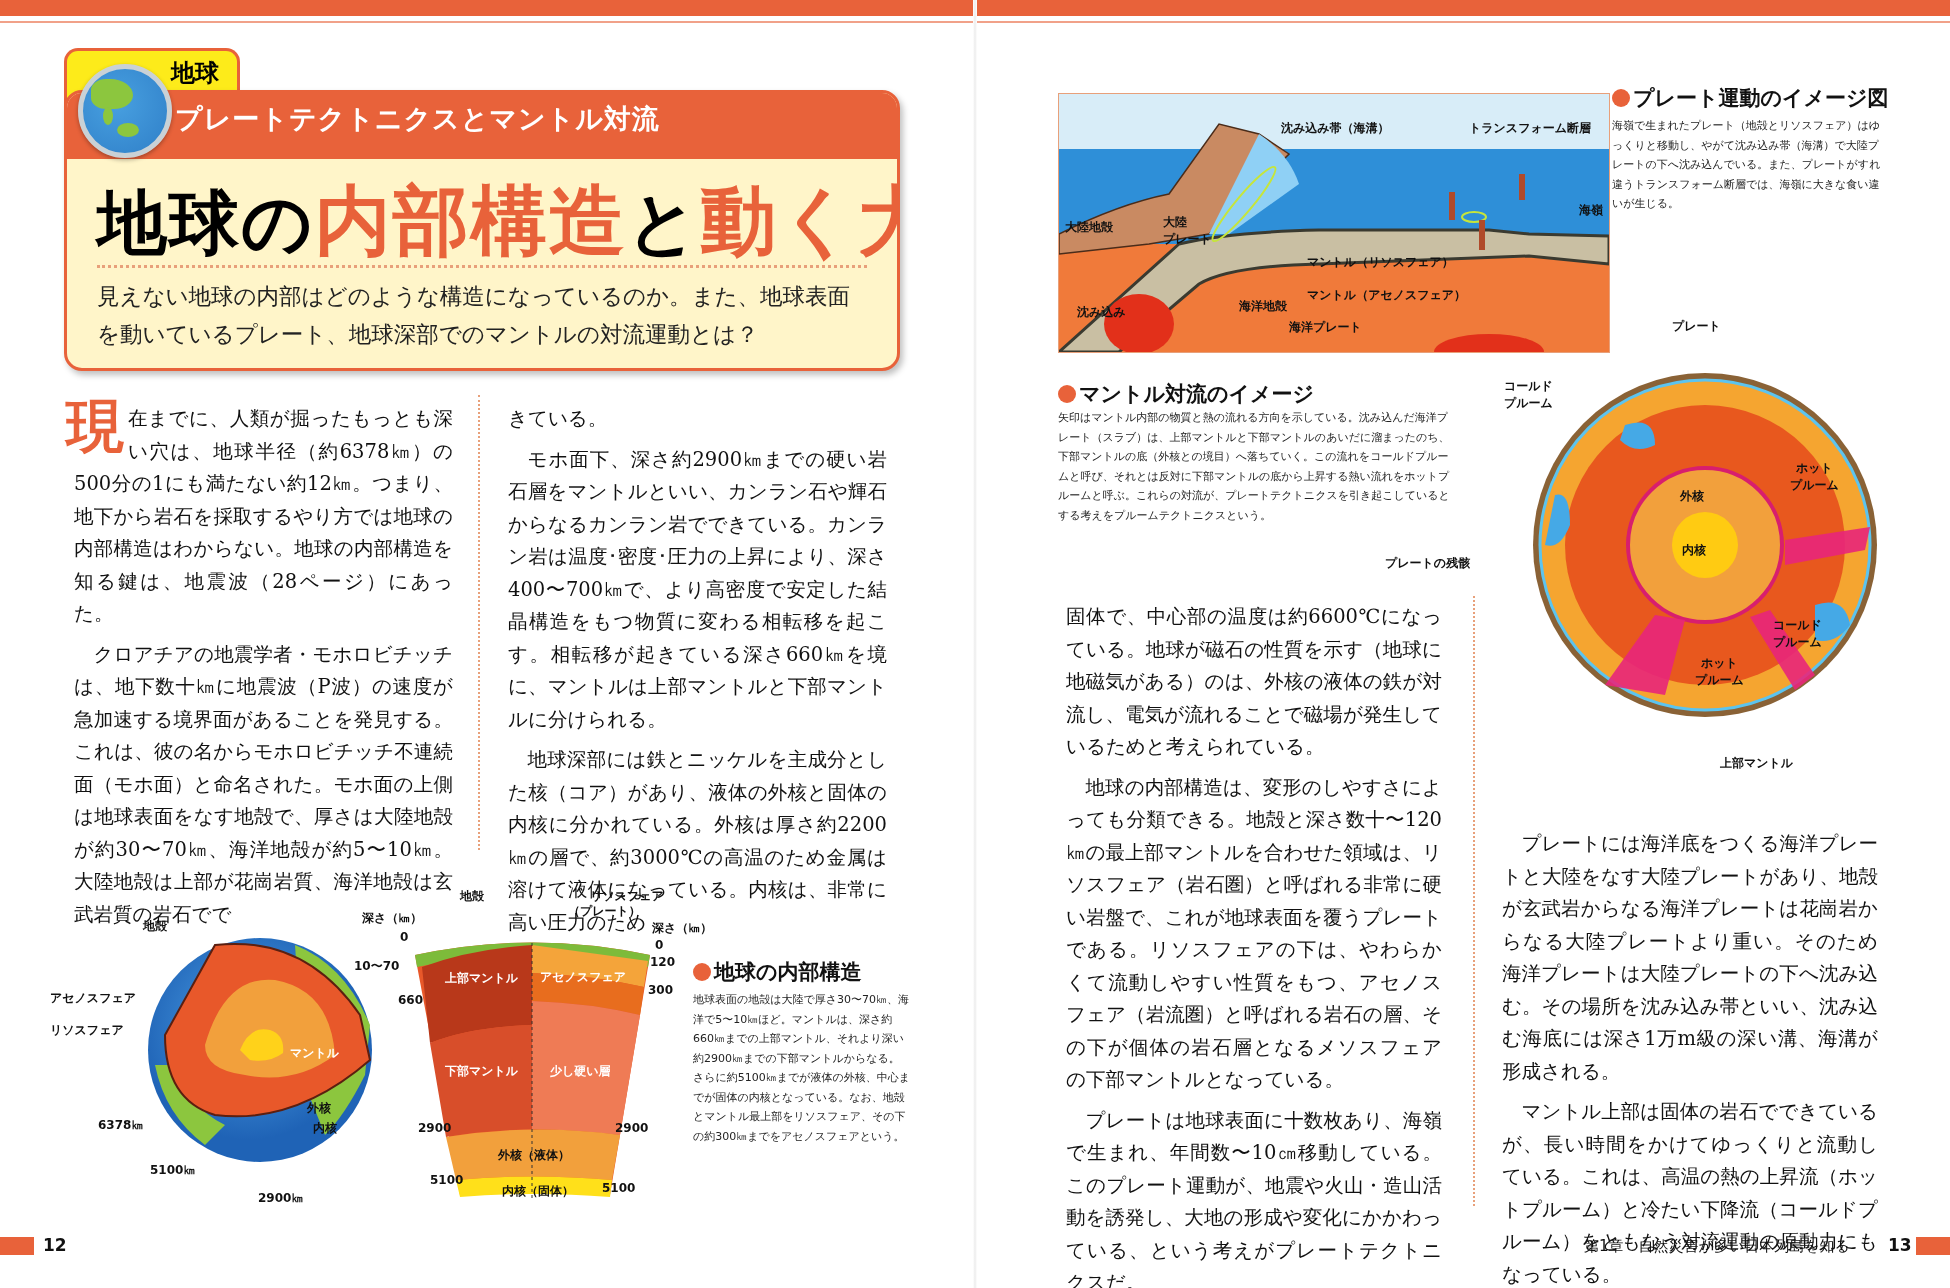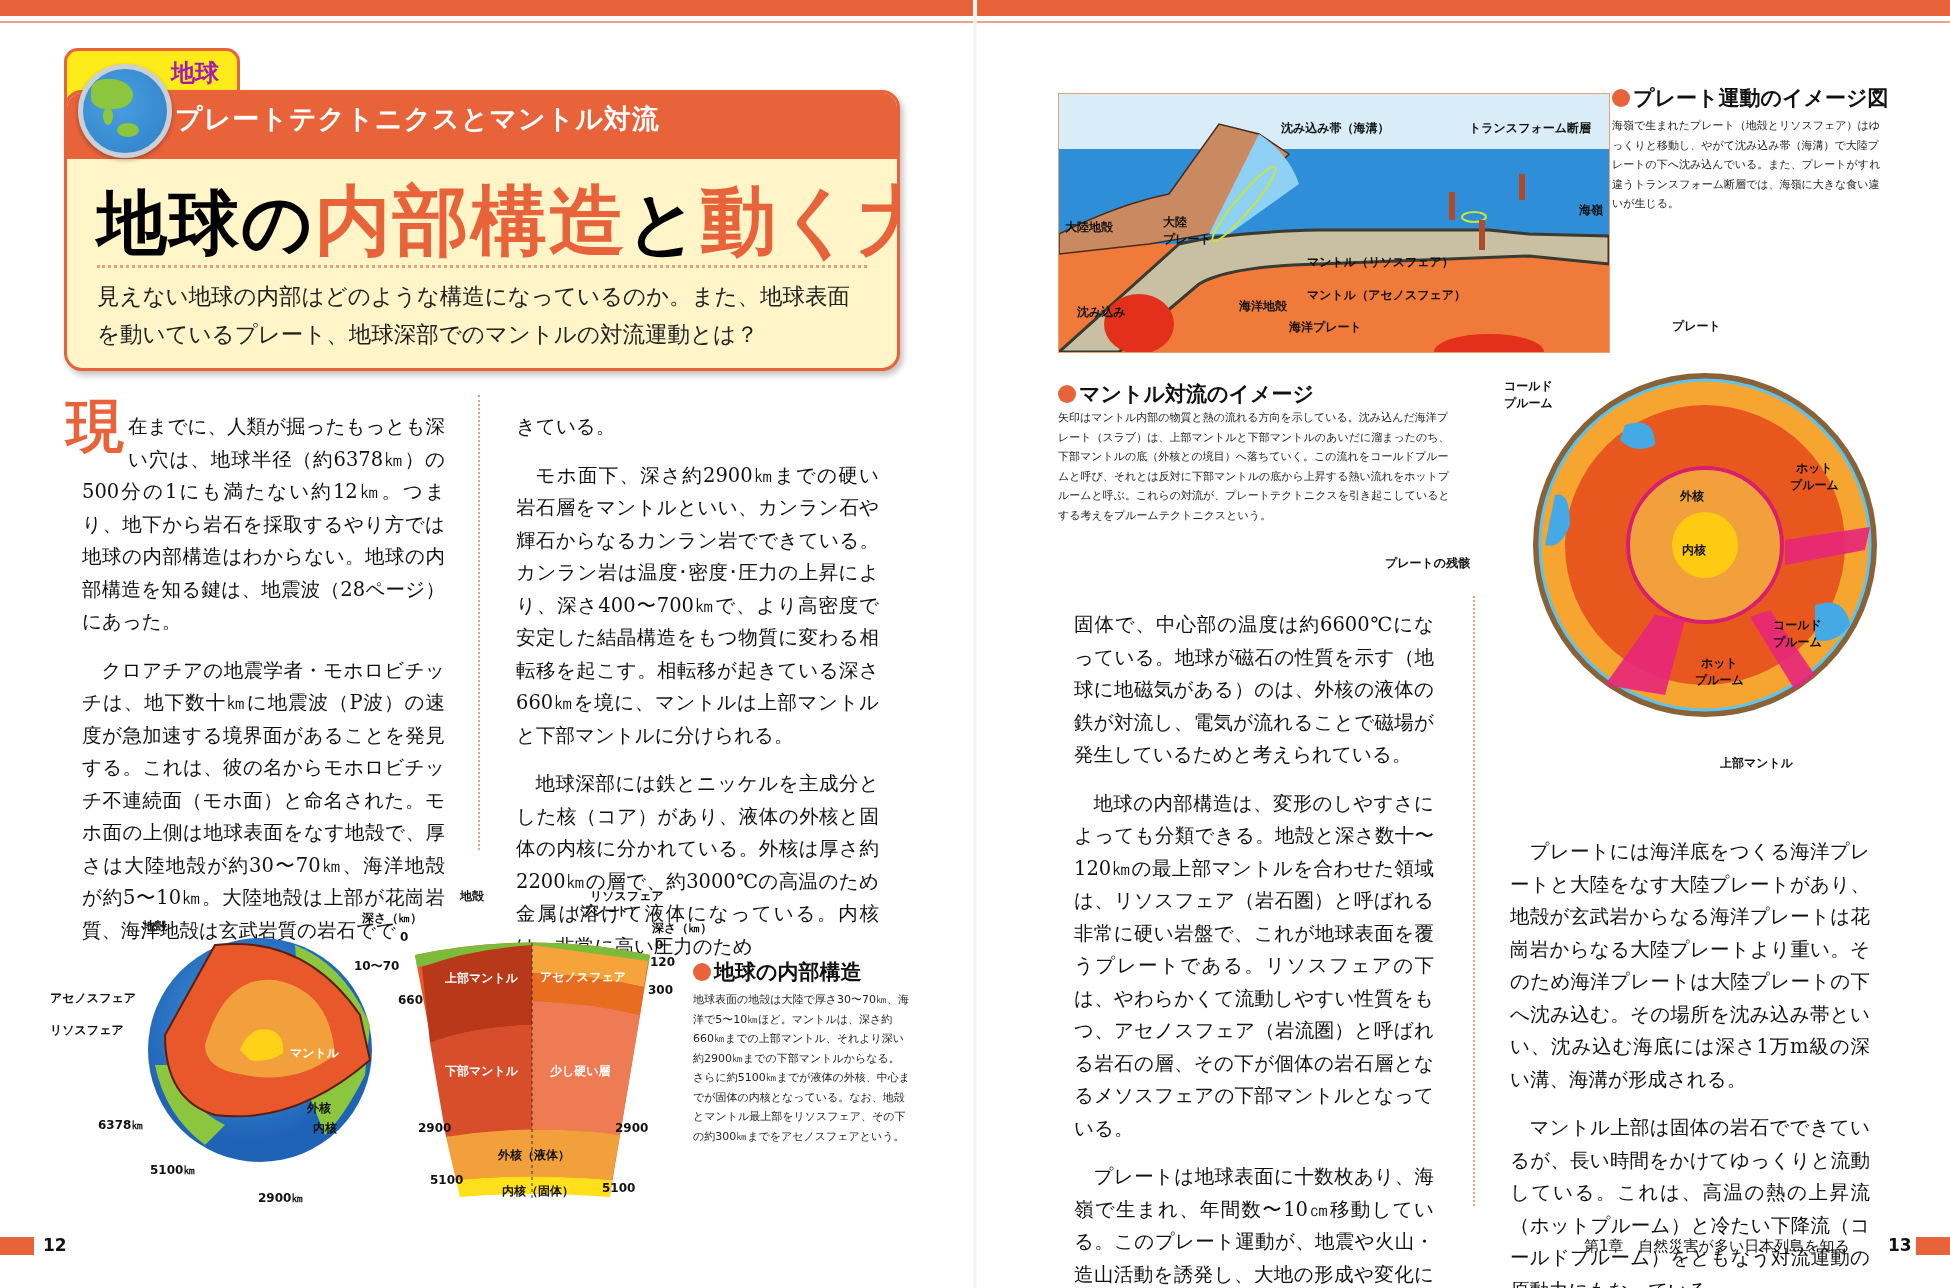--- a/index.html
+++ b/index.html
@@ -10,35 +10,35 @@
   .topline { left:0; top:21px; width:1950px; height:2px; background:#e8623a; opacity:.6; }
   .spine { left:973px; top:0; width:4px; height:1288px; background:linear-gradient(90deg,#fff,#ececec,#fff); }
 
   
   .hdr { left:64px; top:90px; width:830px; height:275px; background:#fff5c9; border:3px solid #e8623a;
          border-radius:18px; box-shadow:3px 4px 6px rgba(0,0,0,.25); overflow:hidden; }
   .hdr-band { position:absolute; left:0; top:0; width:100%; height:66px; background:#e8623a; }
   .hdr-sub { position:absolute; left:108px; top:8px; font-size:27px; font-weight:bold; color:#fff; letter-spacing:1px; }
   .tab { left:64px; top:48px; width:170px; height:60px; background:#fdeb1a; border:3px solid #e8623a; border-bottom:none;
          border-radius:14px 14px 0 0; }
-  .tab-label { position:absolute; left:104px; top:6px; font-size:24px; font-weight:bold; color:#a21caf; }
+  .tab-label { position:absolute; left:104px; top:6px; font-size:24px; font-weight:bold; color:#000000; }
   .globe { left:78px; top:64px; width:84px; height:84px; border-radius:50%; background:radial-gradient(circle at 40% 40%,#48a0e0,#2f7fc8);
            border:5px solid #c9d1d6; box-shadow:0 2px 4px rgba(0,0,0,.3); overflow:hidden; }
   .globe .land1 { position:absolute; left:8px; top:10px; width:42px; height:30px; background:#8cc63e; border-radius:40% 60% 50% 40%; }
   .globe .land2 { position:absolute; left:34px; top:54px; width:22px; height:14px; background:#8cc63e; border-radius:50%; }
   .globe .land3 { position:absolute; left:20px; top:38px; width:10px; height:18px; background:#8cc63e; border-radius:50%; }
   .hdr-title { position:absolute; left:30px; top:78px; font-size:70px; font-weight:bold; letter-spacing:2px; white-space:nowrap; }
   .hdr-title .k { color:#000000; }
   .hdr-title .r { color:#e8623a; font-size:76px; }
   .hdr-dots { position:absolute; left:30px; right:30px; top:172px; border-top:3px dotted #e8a07a; }
   .hdr-lead { position:absolute; left:30px; top:184px; width:770px; font-size:22.5px; line-height:38px; color:#222; }
 
   
   .col { font-family:"DejaVu Serif", serif; font-size:19.5px; line-height:32.5px; color:#111; text-align:justify; }
-  .col p { margin:16px; text-indent:1em; }
+  .col p { margin:8px; text-indent:1em; }
   .col p.first { text-indent:0; }
   .dropcap { float:left; font-family:"DejaVu Sans", sans-serif; font-weight:bold; color:#e8623a; font-size:58px; line-height:62px; margin:0 4px 0 0; }
   .vdiv { width:0; border-left:2px dotted #e8a07a; }
 
   
   .cap-title { font-size:21px; font-weight:bold; color:#111; white-space:nowrap; }
   .cap-title .dot { display:inline-block; width:18px; height:18px; border-radius:50%; background:#e8623a; margin-right:3px; vertical-align:-2px; }
   .cap-body { font-size:11px; line-height:19.5px; color:#222; }
   .lbl { font-size:12px; font-weight:bold; color:#111; white-space:nowrap; }
   .lbl-w { font-size:12px; font-weight:bold; color:#fff; white-space:nowrap; }

